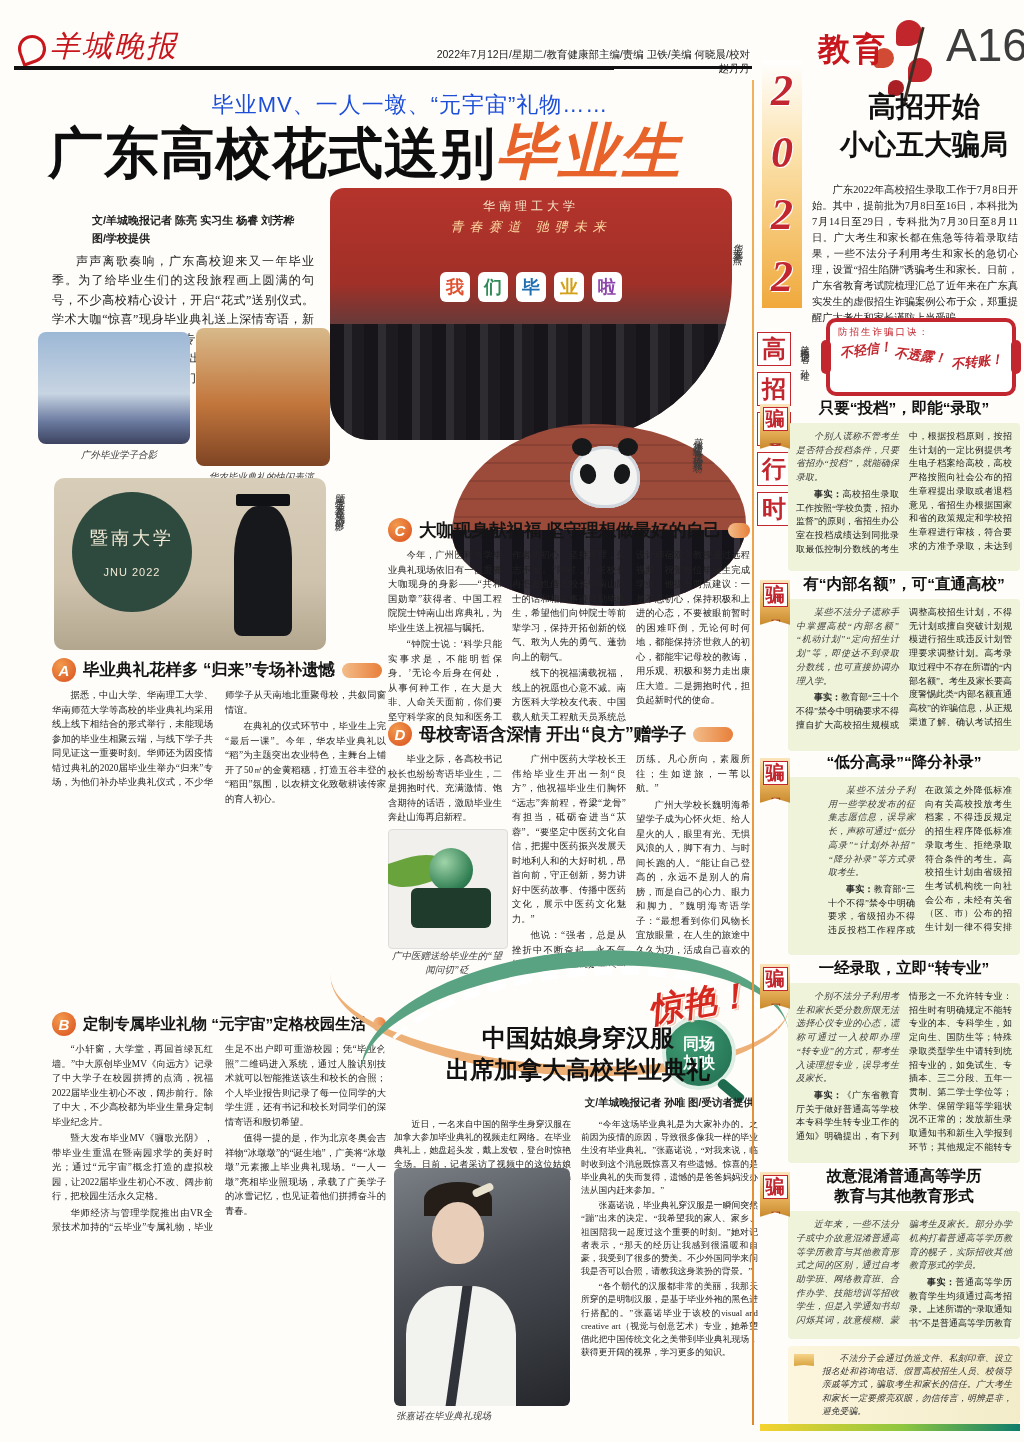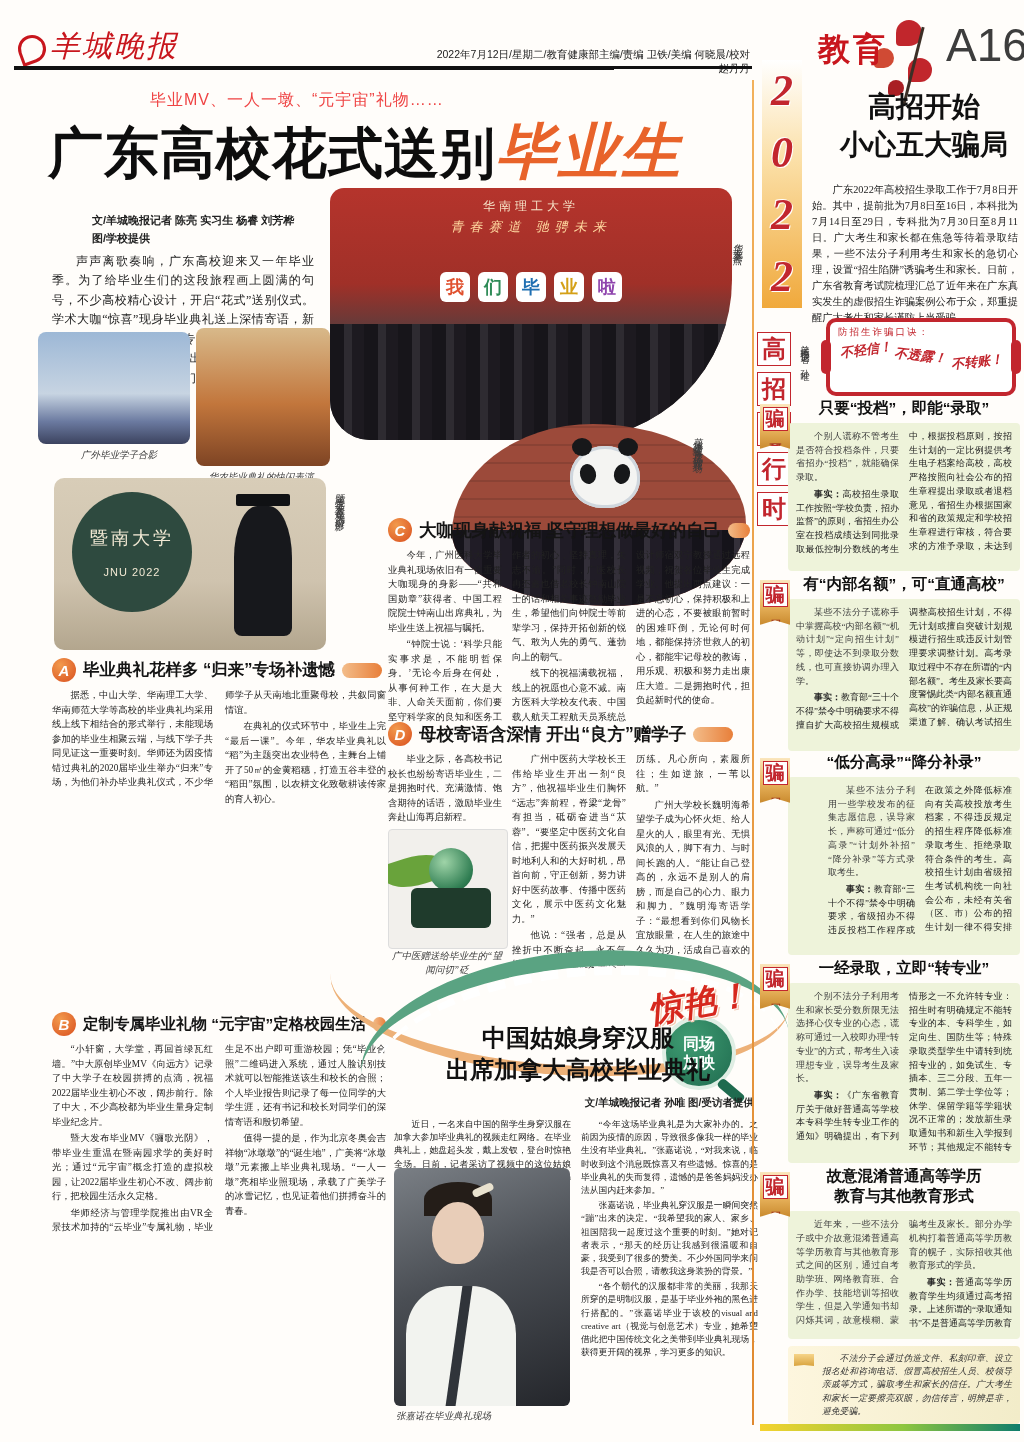--- a/index.html
+++ b/index.html
@@ -19,22 +19,22 @@
   .pageno{position:absolute;left:946px;top:18px;font-family:"Liberation Sans",sans-serif;
         font-size:46px;font-weight:300;color:#3d3d3d;}
   .flowers{position:absolute;left:868px;top:18px;width:90px;height:90px;}
   .flowers i{position:absolute;border-radius:50% 50% 50% 4px;background:#c1262c;}
   .flowers i:nth-child(1){width:26px;height:26px;left:28px;top:2px;}
   .flowers i:nth-child(2){width:20px;height:20px;left:6px;top:30px;background:#d04a34;}
   .flowers i:nth-child(3){width:24px;height:24px;left:40px;top:40px;}
   .flowers i:nth-child(4){width:16px;height:16px;left:20px;top:62px;background:#a91f24;}
   .flowers em{position:absolute;left:44px;top:8px;width:3px;height:80px;background:#3c2f26;transform:rotate(14deg);}
   
-  .kicker{position:absolute;left:150px;top:90px;width:520px;text-align:left;
-        font-family:"Liberation Sans",sans-serif;font-size:16px;color:#ef4444;letter-spacing:1px;}
+  .kicker{position:absolute;left:150px;top:90px;width:520px;text-align:center;
+        font-family:"Liberation Sans",sans-serif;font-size:22px;color:#1d4ed8;letter-spacing:1px;}
   .headline{position:absolute;left:48px;top:112px;width:700px;white-space:nowrap;
         font-family:"Liberation Sans",sans-serif;font-weight:bold;}
   .headline .hl-black{font-size:55px;color:#0d0d0d;letter-spacing:1px;}
   .headline .hl-orange{font-size:60px;color:#e8632a;font-style:italic;letter-spacing:2px;}
   .byline{position:absolute;left:92px;top:212px;font-family:"Liberation Sans",sans-serif;
         font-size:11px;font-weight:bold;color:#222;line-height:1.6;}
   .lead{position:absolute;left:52px;top:252px;width:262px;font-size:12px;line-height:1.62;
         text-align:justify;color:#222;}
   .lead p{margin:0;text-indent:2em;}
   
@@ -165,21 +165,21 @@
         clip-path:polygon(0 0,100% 0,100% 100%,50% 90%,0 100%);
         display:flex;flex-direction:column;align-items:center;gap:2px;}
   .ribbon .r1{font-size:19px;font-weight:bold;color:#c2262e;background:#fff;border:1px solid #c2262e;
         padding:0 2px;line-height:1.15;}
   .ribbon .r2{writing-mode:vertical-rl;text-orientation:upright;font-size:13px;color:#9c2b20;letter-spacing:2px;}
   .scam-title{text-align:center;font-family:"Liberation Sans",sans-serif;font-size:15.5px;font-weight:bold;
         color:#101010;margin:0 0 5px;line-height:1.3;}
   .scam-box{background:#eef3da;border-radius:4px;padding:7px 8px;box-sizing:border-box;
         column-count:2;column-gap:10px;font-size:9px;line-height:1.52;text-align:justify;color:#222;overflow:hidden;}
   .scam-box p{margin:0 0 3px;text-indent:2em;}
-  .scam-box .intro{color:#3c3c3c;}
+  .scam-box .intro{font-style:italic;color:#3c3c3c;}
   .fact-label{font-weight:bold;font-family:"Liberation Sans",sans-serif;}
   .reminder{position:absolute;left:788px;top:1346px;width:232px;height:78px;
         background:linear-gradient(90deg,#fdf6de,#f2ecc9);border-radius:4px;padding:6px 8px 6px 34px;box-sizing:border-box;}
   .rem-tab{position:absolute;left:6px;top:8px;width:20px;padding:4px 0;background:linear-gradient(180deg,#f6d489,#d9a43f);
         writing-mode:vertical-rl;text-orientation:upright;font-size:13px;font-weight:bold;color:#8a2b1d;
         text-align:center;letter-spacing:2px;clip-path:polygon(0 0,100% 0,100% 100%,50% 92%,0 100%);}
   .rem-text{font-size:8.8px;font-style:italic;line-height:1.5;text-align:justify;color:#333;}
   .rem-text p{margin:0;text-indent:2em;}
   .side-bottom{position:absolute;left:760px;top:1424px;width:260px;height:7px;
         background:linear-gradient(90deg,#f5d32f,#8ec63f 55%,#0f7d6c);}

